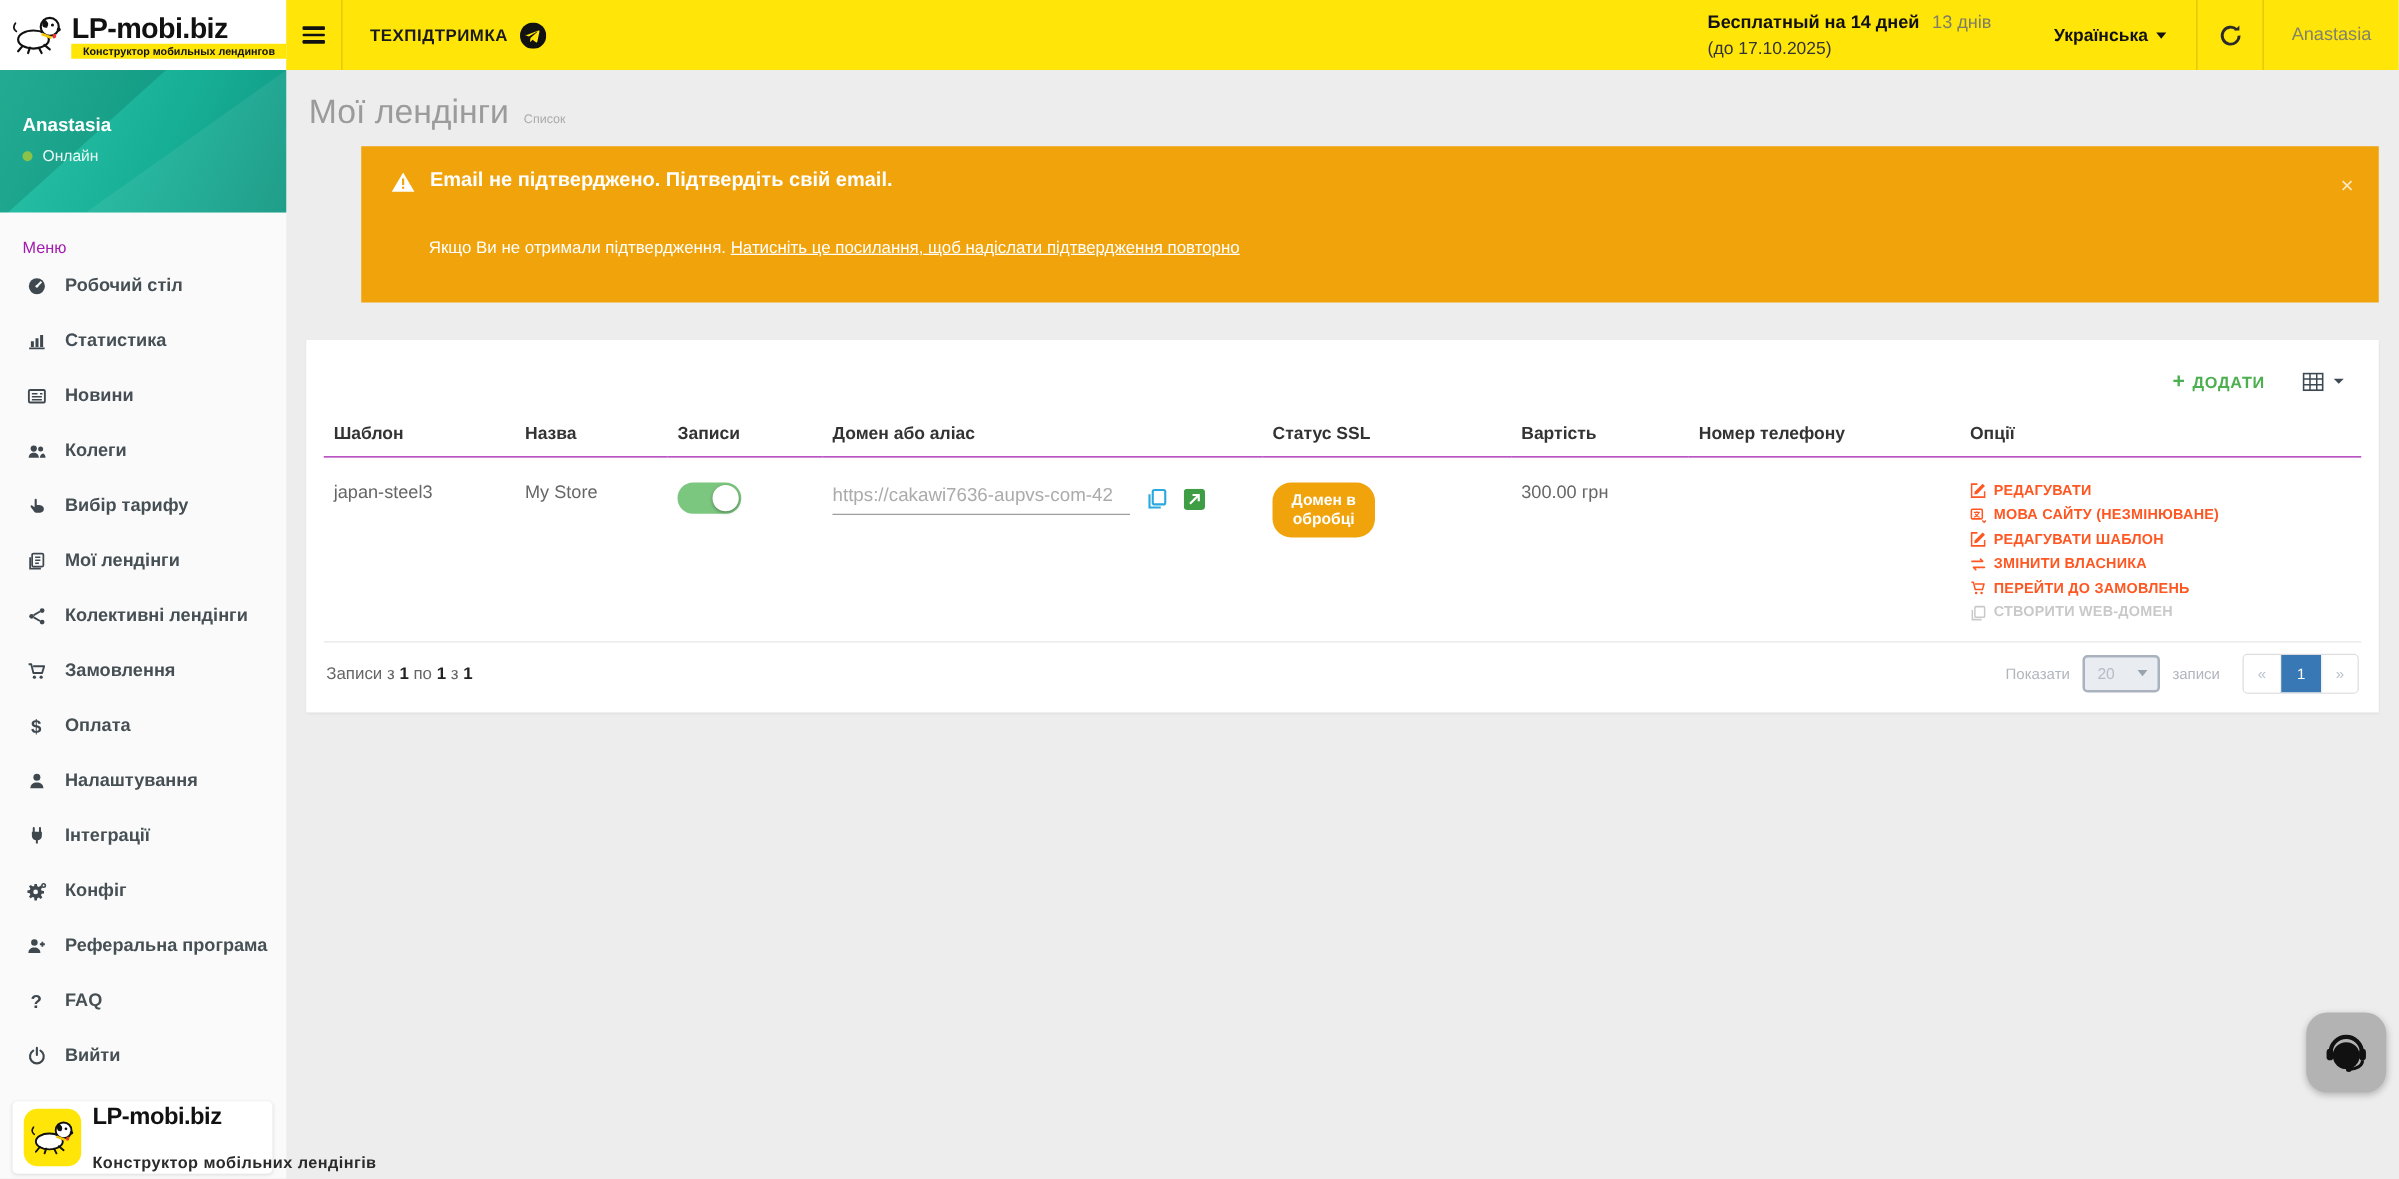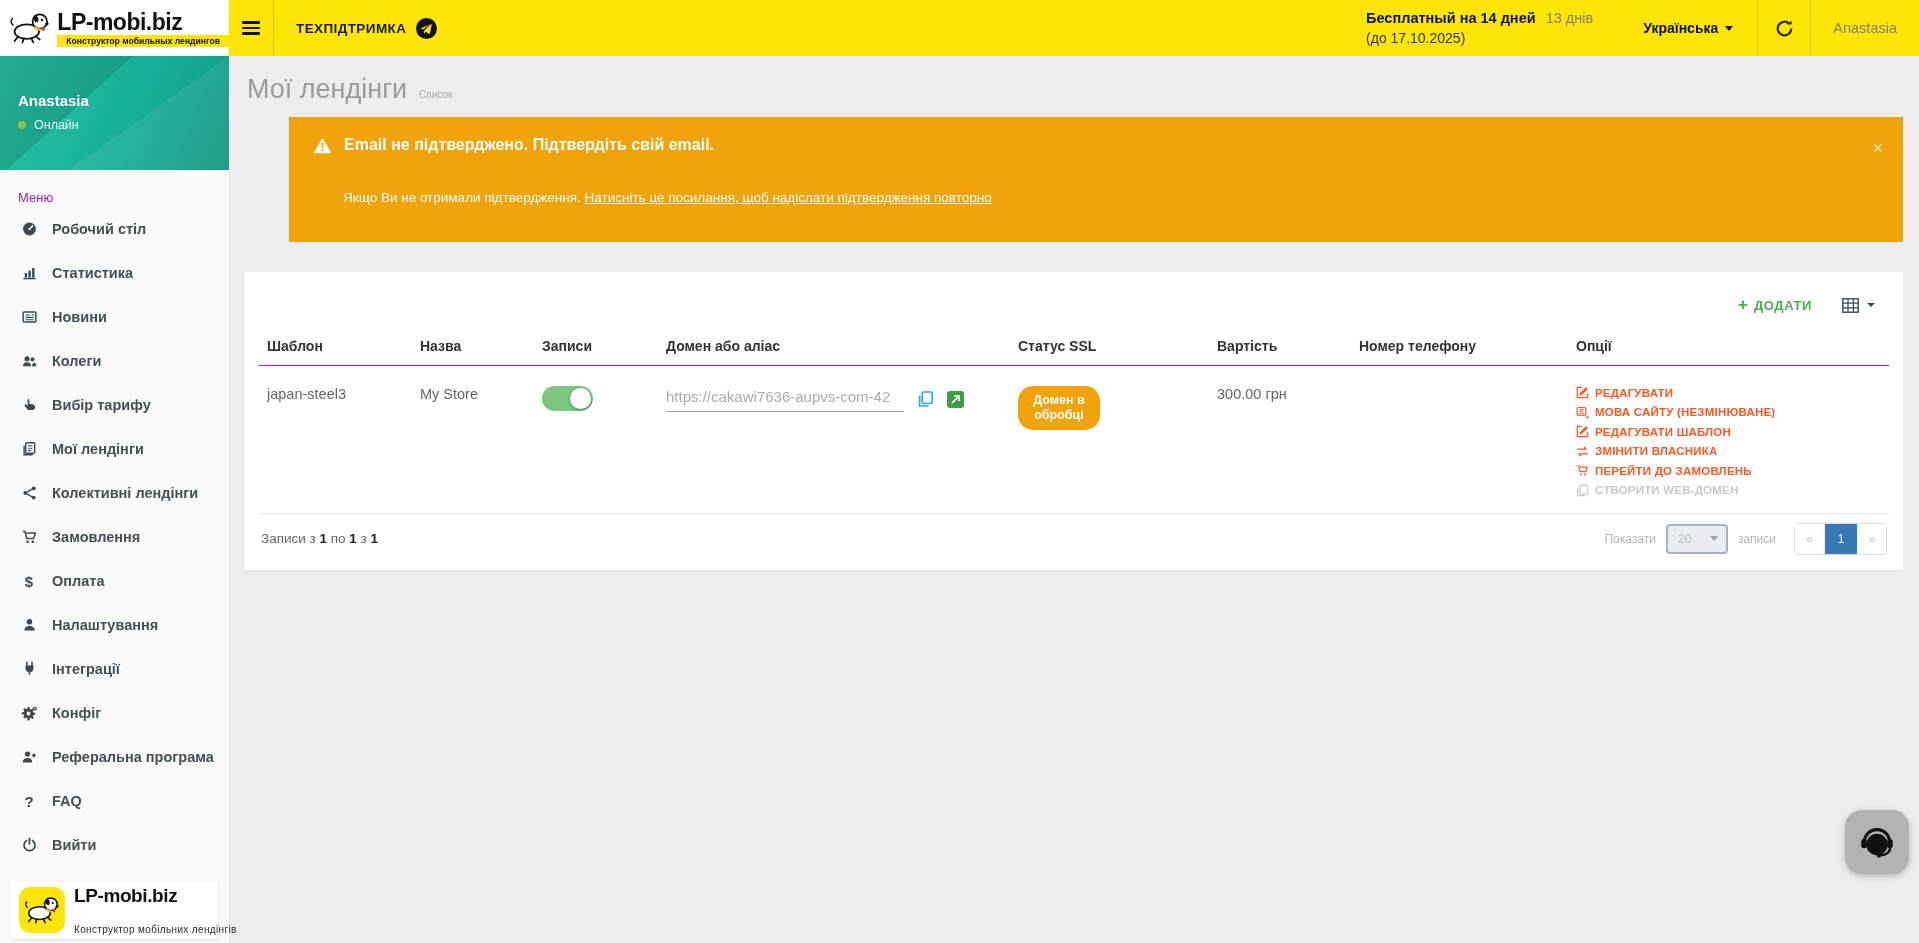--- a/index.html
+++ b/index.html
@@ -46,21 +46,21 @@
   .menu li { height:44px; display:flex; align-items:center; gap:13px; padding-left:19px; cursor:pointer; }
   .mi { width:20px; display:flex; justify-content:center; align-items:center; color:#3f484f; flex:none; }
   .mi svg { height:16px; width:17px; }
   .mi .ticon { font-size:15px; font-weight:800; color:#3f484f; }
   .menu-text { font-size:14.5px; font-weight:700; color:#454f54; }
   .side-footer { position:absolute; left:10px; right:11px; bottom:4px; height:58px; background:#fff; border-radius:4px; box-shadow:0 1px 3px rgba(0,0,0,.12); display:flex; align-items:center; gap:9px; padding-left:9px; }
   .side-footer .appicon { width:46px; height:46px; background:#ffe608; border-radius:11px; display:flex; align-items:center; justify-content:center; flex:none; }
   .side-footer .appicon svg { width:38px; height:30px; }
   .sf-col { display:flex; flex-direction:column; }
   .sf-title { font-size:19px; font-weight:800; color:#111; letter-spacing:-.4px; line-height:20px; }
-  .sf-sub { font-size:10px; font-weight:400; color:#2b2b2b; letter-spacing:.35px; margin-top:18px; white-space:nowrap; }
+  .sf-sub { font-size:13px; font-weight:700; color:#2b2b2b; letter-spacing:.35px; margin-top:18px; white-space:nowrap; }
 
   
   .main { position:absolute; top:56px; left:229px; width:1690px; height:887px; background:#ededed; padding:14px 16px; overflow:hidden; }
   .page-head { display:flex; align-items:baseline; gap:12px; padding:4px 0 12px 2px; }
   .page-title { font-size:27px; color:#9b9b9b; font-weight:400; }
   .page-subtitle { font-size:10px; color:#aaa; }
 
   .alert { position:relative; background:#f0a30a; color:#fff; padding:19px 52px 22px 24px;margin-left:44px; }
   .alert-l1 { display:flex; align-items:center; gap:12px; font-size:16px; font-weight:700; }
   .alert-l1 svg { width:19px; height:17px; flex:none; }

